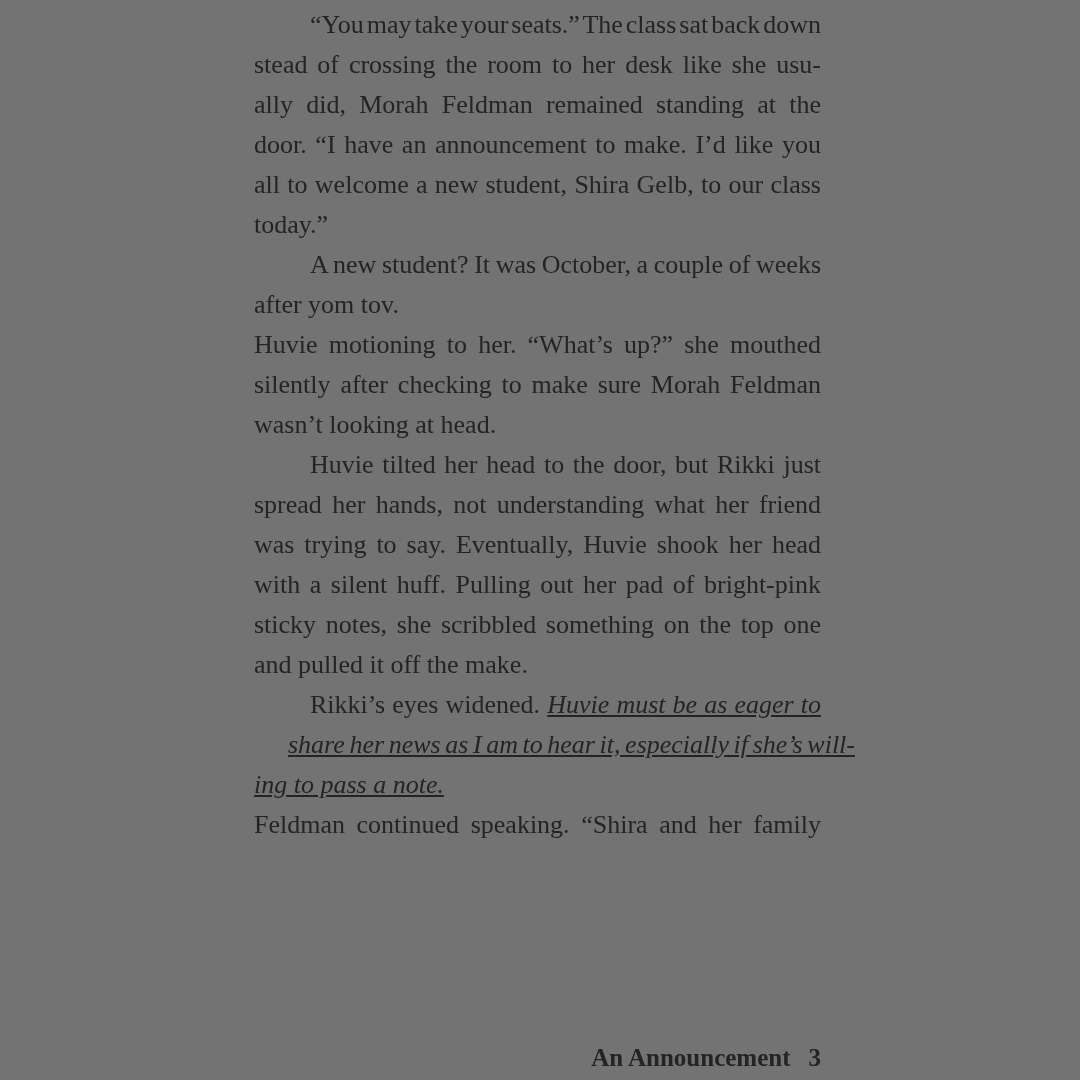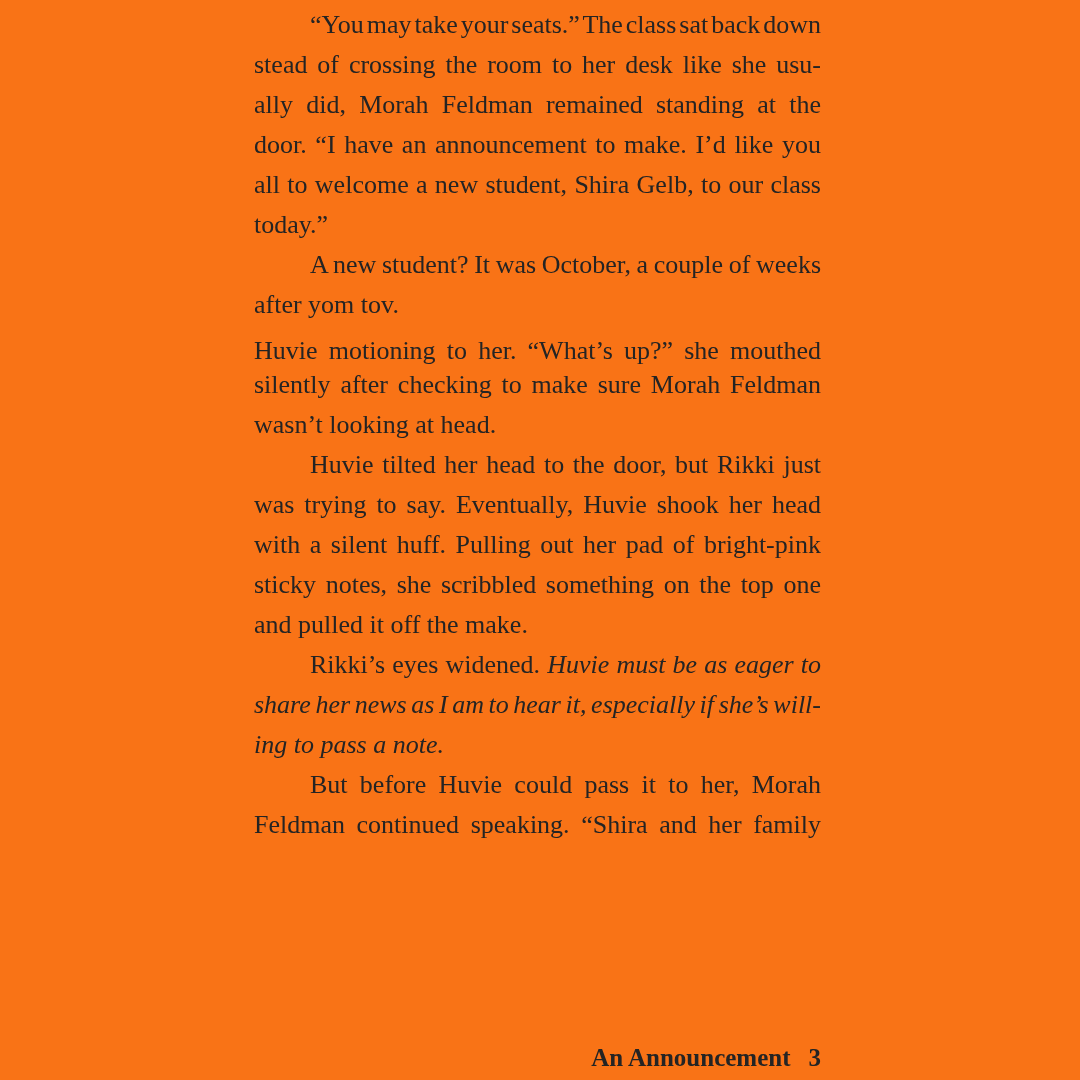--- a/index.html
+++ b/index.html
@@ -4,39 +4,39 @@
 <style>
   html, body { margin: 0; padding: 0; }
   body {
     width: 1080px; height: 1080px;
     background: #ffffff;
     font-family: "Liberation Serif", "DejaVu Serif", serif;
   }
   .page {
     position: relative;
     width: 1080px; height: 1080px;
-    background: #f97316;
+    background: #737373;
     overflow: hidden;
   }
   .text-block {
     position: absolute;
     left: 254px; top: 5px;
     width: 567px;
   }
   .line {
     height: 40px;
     line-height: 40px;
     font-size: 26px;
     color: #242424;
     white-space: nowrap;
     overflow: visible;
   }
   .line.indent { text-indent: 28px; }
   .ln { display: inline-block; white-space: nowrap; }
-  .seg-italic { font-style: italic; }
+  .seg-italic { font-style: italic; text-decoration: underline; }
   .folio {
     position: absolute;
     right: 259px; top: 1042px;
     font-size: 25px;
     line-height: 32px;
     font-weight: bold;
     color: #242424;
     text-align: right;
   }
   .folio .pagenum { margin-left: 18px; }
@@ -47,30 +47,30 @@
 <div class="page">
   <div class="text-block">
       <div class="line indent"><span class="ln" style="word-spacing: -3.52778px;"><span>“You may take your seats.” The class sat back down</span></span></div>
       <div class="line"><span class="ln" style="word-spacing: 3.41094px;"><span>stead of crossing the room to her desk like she usu-</span></span></div>
       <div class="line"><span class="ln" style="word-spacing: 6.73214px;"><span>ally did, Morah Feldman remained standing at the</span></span></div>
       <div class="line"><span class="ln" style="word-spacing: 2.11285px;"><span>door. “I have an announcement to make. I’d like you</span></span></div>
       <div class="line"><span class="ln" style="word-spacing: 0.8125px;"><span>all to welcome a new student, Shira Gelb, to our class</span></span></div>
       <div class="line last"><span class="ln"><span>today.”</span></span></div>
       <div class="line indent"><span class="ln" style="word-spacing: -0.866319px;"><span>A new student? It was October, a couple of weeks</span></span></div>
       <div class="line last"><span class="ln"><span>after yom tov.</span></span></div>
-      <div class="line"><span class="ln" style="word-spacing: 4.66518px; margin-top: 6px;"><span>Huvie motioning to her. “What’s up?” she mouthed</span></span></div>
+      <div class="line"><span class="ln" style="word-spacing: 4.66518px;"><span>Huvie motioning to her. “What’s up?” she mouthed</span></span></div>
       <div class="line"><span class="ln" style="word-spacing: 3.33259px;"><span>silently after checking to make sure Morah Feldman</span></span></div>
       <div class="line last"><span class="ln"><span>wasn’t looking at head.</span></span></div>
       <div class="line indent"><span class="ln" style="word-spacing: 2.17361px;"><span>Huvie tilted her head to the door, but Rikki just</span></span></div>
+      <div class="line"><span class="ln" style="word-spacing: 3.84821px;"><span>spread her hands, not understanding what her friend</span></span></div>
       <div class="line"><span class="ln" style="word-spacing: 3.42188px;"><span>was trying to say. Eventually, Huvie shook her head</span></span></div>
       <div class="line"><span class="ln" style="word-spacing: 3.03472px;"><span>with a silent huff. Pulling out her pad of bright-pink</span></span></div>
       <div class="line"><span class="ln" style="word-spacing: 3.08594px;"><span>sticky notes, she scribbled something on the top one</span></span></div>
       <div class="line last"><span class="ln"><span>and pulled it off the make.</span></span></div>
       <div class="line indent"><span class="ln" style="word-spacing: 0.599609px;"><span>Rikki’s eyes widened. </span><span class="seg-italic">Huvie must be as eager to</span></span></div>
-      <div class="line"><span class="ln" style="word-spacing: -1.91797px;"><span class="seg-italic">share her news as I am to hear it, especially if she’s will-</span></span></div>
+      <div class="line"><span class="ln" style="word-spacing: -1.91797px; margin-left: 34px;"><span class="seg-italic">share her news as I am to hear it, especially if she’s will-</span></span></div>
       <div class="line last"><span class="ln"><span class="seg-italic">ing to pass a note.</span></span></div>
-      <div class="line indent"><span class="ln" style="word-spacing: 5.78906px;"><span>But before Huvie could pass it to her, Morah</span></span></div>
       <div class="line"><span class="ln" style="word-spacing: 5.08854px;"><span>Feldman continued speaking. “Shira and her family</span></span></div>
     </div>
   <div class="folio">
     <span class="chapter">An Announcement</span><span class="pagenum">3</span>
   </div>
 </div>
 
 </body></html>

